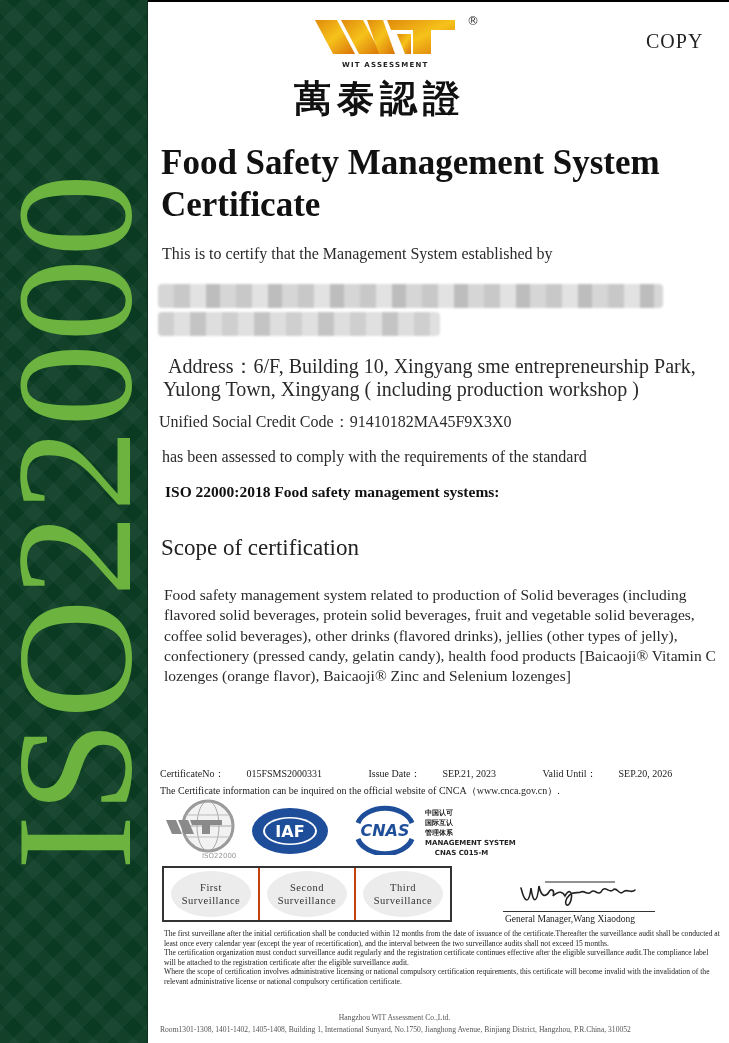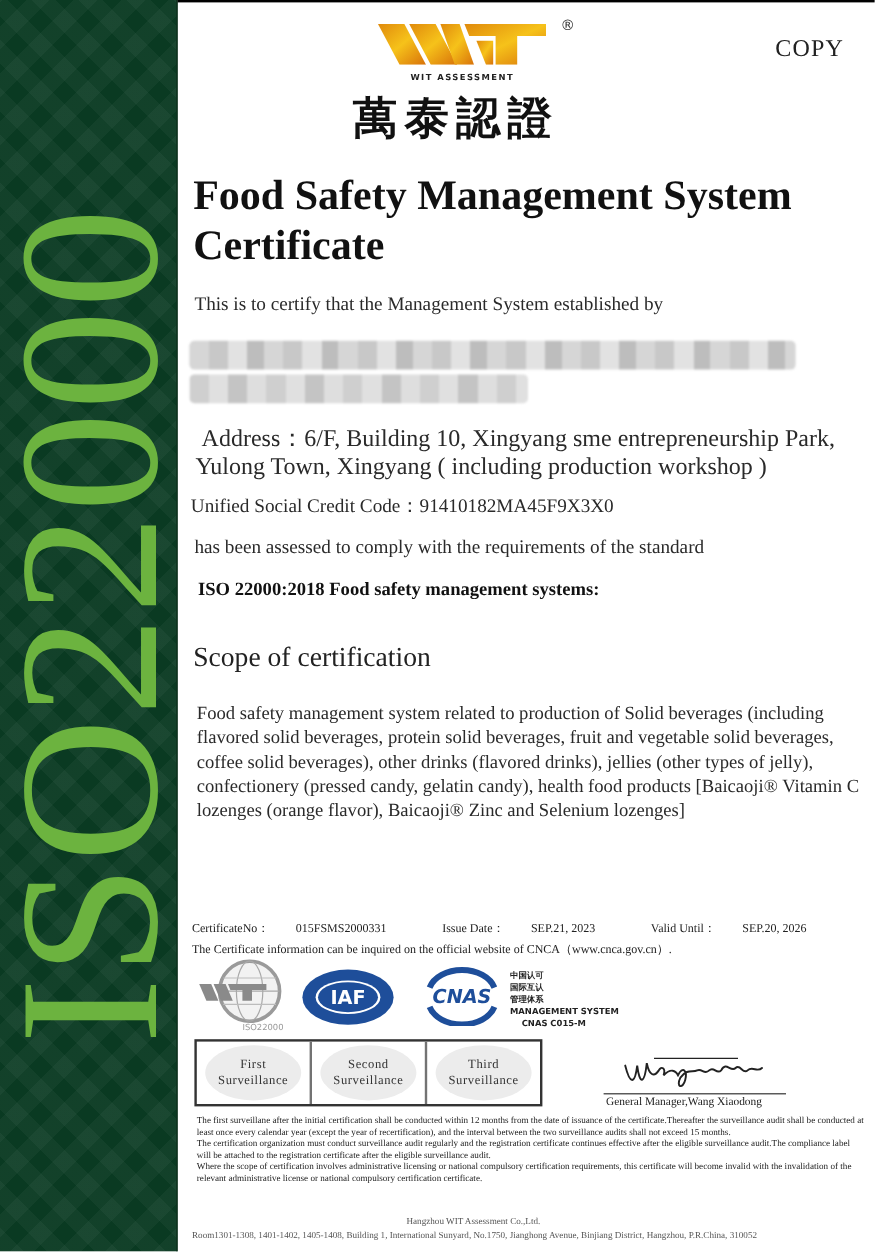--- a/index.html
+++ b/index.html
@@ -72,21 +72,21 @@
   .meta2 { position: absolute; left: 160px; top: 784px; font-size: 10px; color: #222; white-space: nowrap; }
 
   
   .acc-wit { position: absolute; left: 162px; top: 798px; width: 80px; height: 62px; }
   .acc-iaf { position: absolute; left: 250px; top: 806px; width: 80px; height: 50px; }
   .acc-cnas { position: absolute; left: 350px; top: 805px; width: 70px; height: 50px; }
   .cnas-text { position: absolute; left: 425px; top: 808px; font-family: "DejaVu Sans", sans-serif; font-size: 7px; line-height: 10px; color: #222; font-weight: bold; white-space: pre; }
 
   
   .surv { position: absolute; left: 162px; top: 866px; width: 290px; height: 56px; border: 2px solid #333; display: flex; }
-  .surv-cell { flex: 1; border-right: 2px solid #737373; display: flex; align-items: center; justify-content: center; }
+  .surv-cell { flex: 1; border-right: 2px solid #c2410c; display: flex; align-items: center; justify-content: center; }
   .surv-cell:last-child { border-right: none; }
   .surv-oval { width: 80px; height: 46px; border-radius: 50%; background: #ececec; display: flex; align-items: center; justify-content: center; text-align: center; font-size: 10.5px; line-height: 13px; color: #333; letter-spacing: 0.5px; }
 
   
   .signature { position: absolute; left: 515px; top: 874px; width: 130px; height: 36px; }
   .sig-line { position: absolute; left: 503px; top: 911px; width: 152px; height: 1px; background: #333; }
   .sig-label { position: absolute; left: 505px; top: 914px; font-size: 9.5px; color: #222; white-space: nowrap; text-align: center; }
 
   
   .notes { position: absolute; left: 164px; top: 929px; width: 556px; font-size: 7.6px; line-height: 9.6px; color: #222; }

